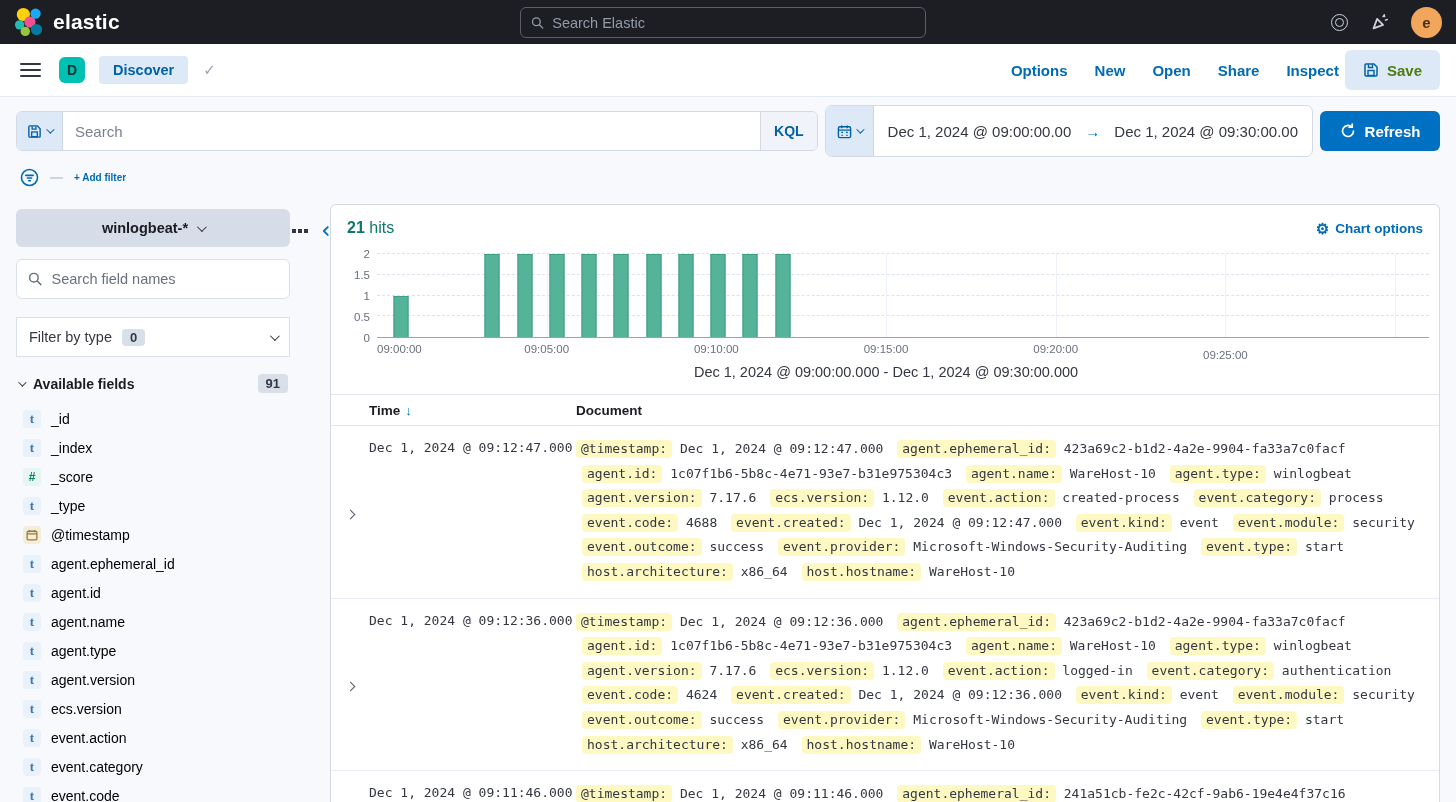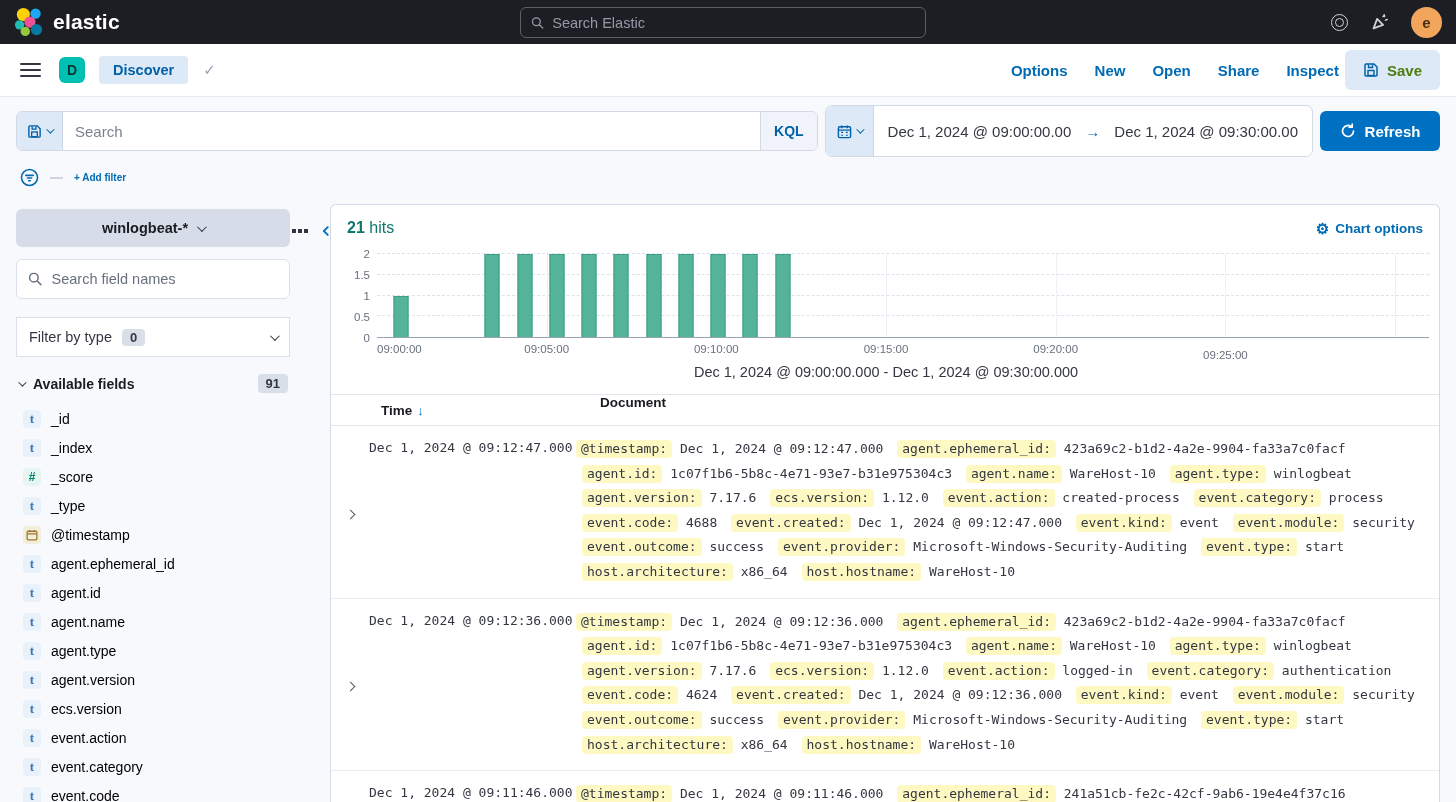--- a/index.html
+++ b/index.html
@@ -101,22 +101,22 @@
   .vgrid { position:absolute; top:0; bottom:0; width:1px; background:#edf0f6; }
   .bar { position:absolute; bottom:0; width:15px; transform:translateX(-50%);
     background:#54b399; border:1px solid #3f9e86; border-bottom:none; }
   .x-axis { position:relative; height:17px; margin-left:34px; }
   .xtick { position:absolute; top:5px; font-size:11.5px; color:#69707d; transform:translateX(-50%); white-space:nowrap; }
   .xtick.first { transform:none; }
   .chart-caption { text-align:center; margin-top:9px; font-size:14.5px; color:#343741; }
 
   
   .dtable { margin-top:14px; border-top:1px solid #e0e5ee; }
-  .thead { display:flex; height:31px; border-bottom:1px solid #e0e5ee;
-    font-weight:700; font-size:13.5px; color:#1a1c21;gap:12px; }
+  .thead { display:flex; align-items:center; height:31px; border-bottom:1px solid #e0e5ee;
+    font-weight:700; font-size:13.5px; color:#1a1c21; }
   .col-exp { width:38px; flex:none; }
   .col-time { width:207px; flex:none; display:flex; align-items:center; gap:5px; }
   .sort-arrow { color:#0071c2; font-size:13px; font-weight:400; }
   .col-doc { flex:1; }
   .trow { display:flex; border-bottom:1px solid #e9edf3; padding:11px 0 13px; }
   .expand { width:38px; flex:none; border:none; background:none; padding-top:5px; cursor:pointer; text-align:center; }
   .chev-r { display:inline-block; width:7px; height:7px; border-top:1.6px solid #535966; border-right:1.6px solid #535966; transform:rotate(45deg); }
   .chev-d { display:inline-block; width:7px; height:7px; border-right:1.7px solid #343741; border-bottom:1.7px solid #343741; transform:rotate(45deg) translateY(-2px); }
   .chev-d.small { width:6px; height:6px; }
   .tcell-time { width:207px; flex:none; font-size:13px; padding-top:3px; color:#343741; }

